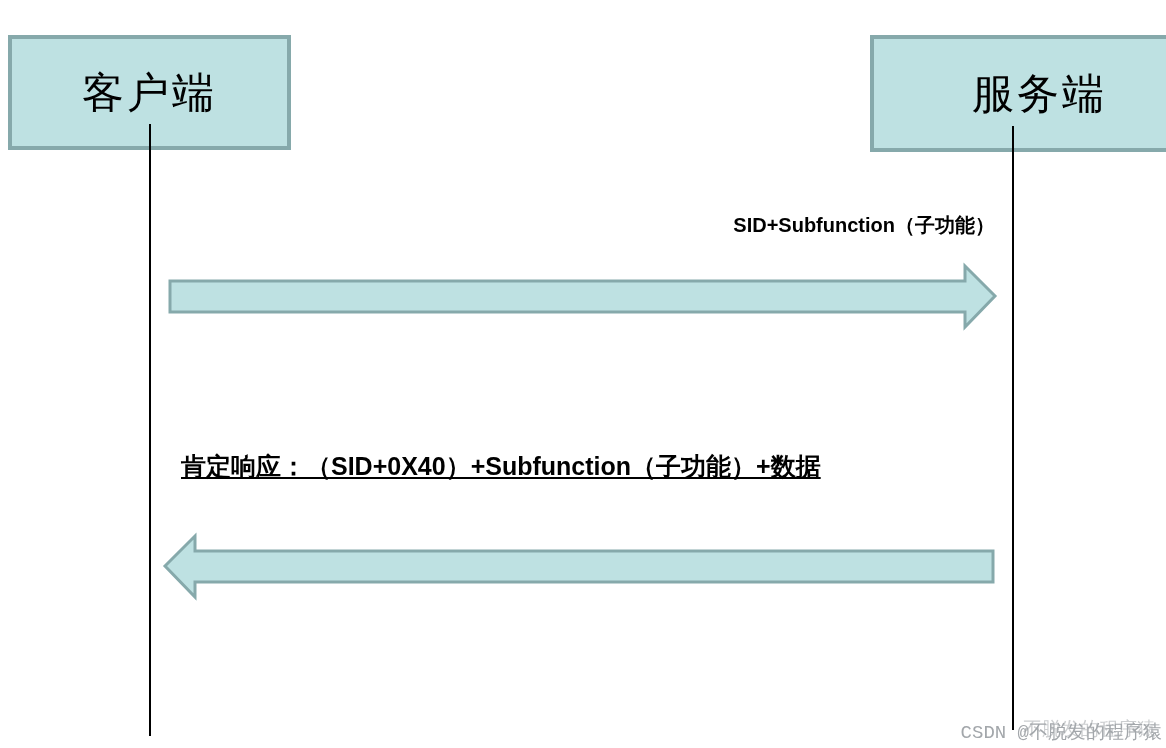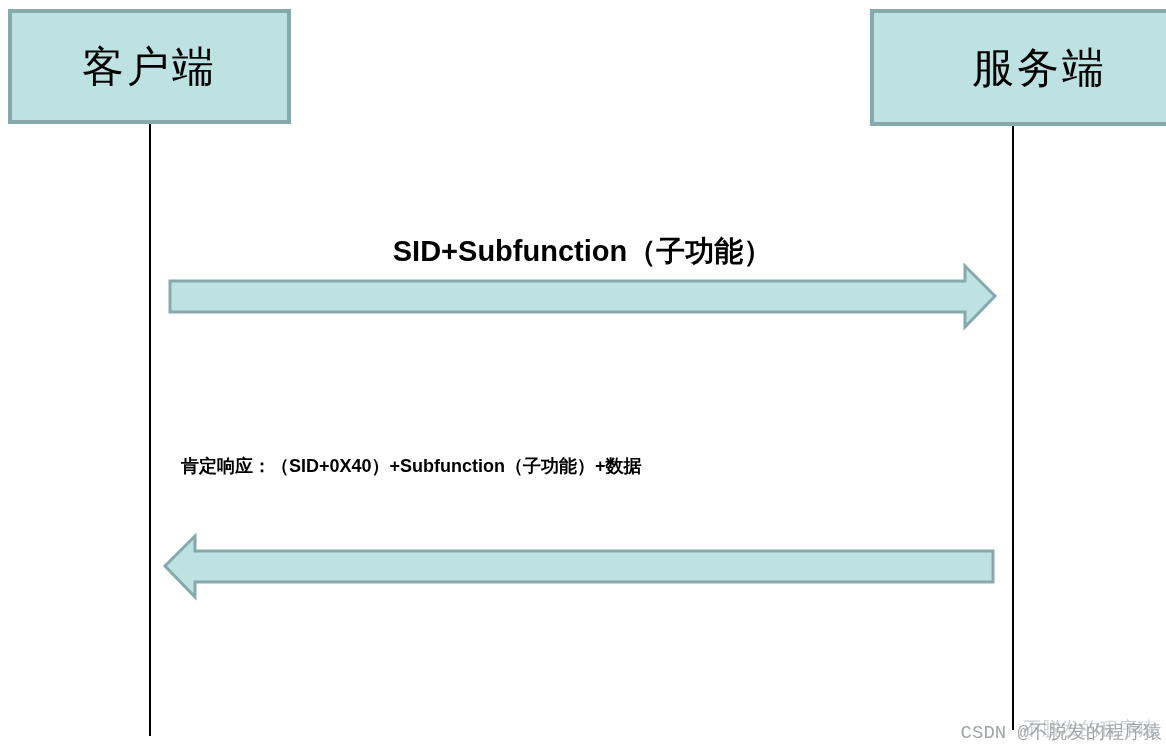--- a/index.html
+++ b/index.html
@@ -20,49 +20,51 @@
     box-sizing: border-box;
     background: var(--shape-fill);
     border: 4px solid var(--shape-border);
     display: flex;
     align-items: center;
     justify-content: center;
     font-family: "Liberation Serif", "DejaVu Serif", serif;
     font-size: 42px;
     color: #000000;
     letter-spacing: 3px;
+    margin-top: 26px;
   }
   .client-box { left: 8px; top: 9px; width: 283px; height: 115px; }
   .server-box { left: 870px; top: 9px; width: 339px; height: 117px; }
   .lifeline {
     position: absolute;
     width: 2px;
     background: var(--lifeline);
   }
   .lifeline-client { left: 149px; top: 124px; height: 612px; }
   .lifeline-server { left: 1012px; top: 126px; height: 604px; }
   .msg-label {
     position: absolute;
     color: #000000;
     font-weight: bold;
     white-space: nowrap;
   }
   .request-label {
     left: 170px;
-    top: 232px;
+    top: 212px;
     width: 825px;
-    text-align: center;
-    font-size: 29px;
+    text-align: right;
+    font-size: 20px;
   }
   .response-label {
     left: 181px;
     top: 447px;
-    font-size: 18px;
+    font-size: 25px;
     line-height: 39px;
     text-align: left;
+    text-decoration: underline;
   }
   .arrow-svg {
     position: absolute;
     display: block;
   }
   .arrow-right-svg { left: 165px; top: 262px; }
   .arrow-left-svg  { left: 160px; top: 532px; }
   .arrow-svg polygon {
     fill: var(--shape-fill);
     stroke: var(--shape-border);

